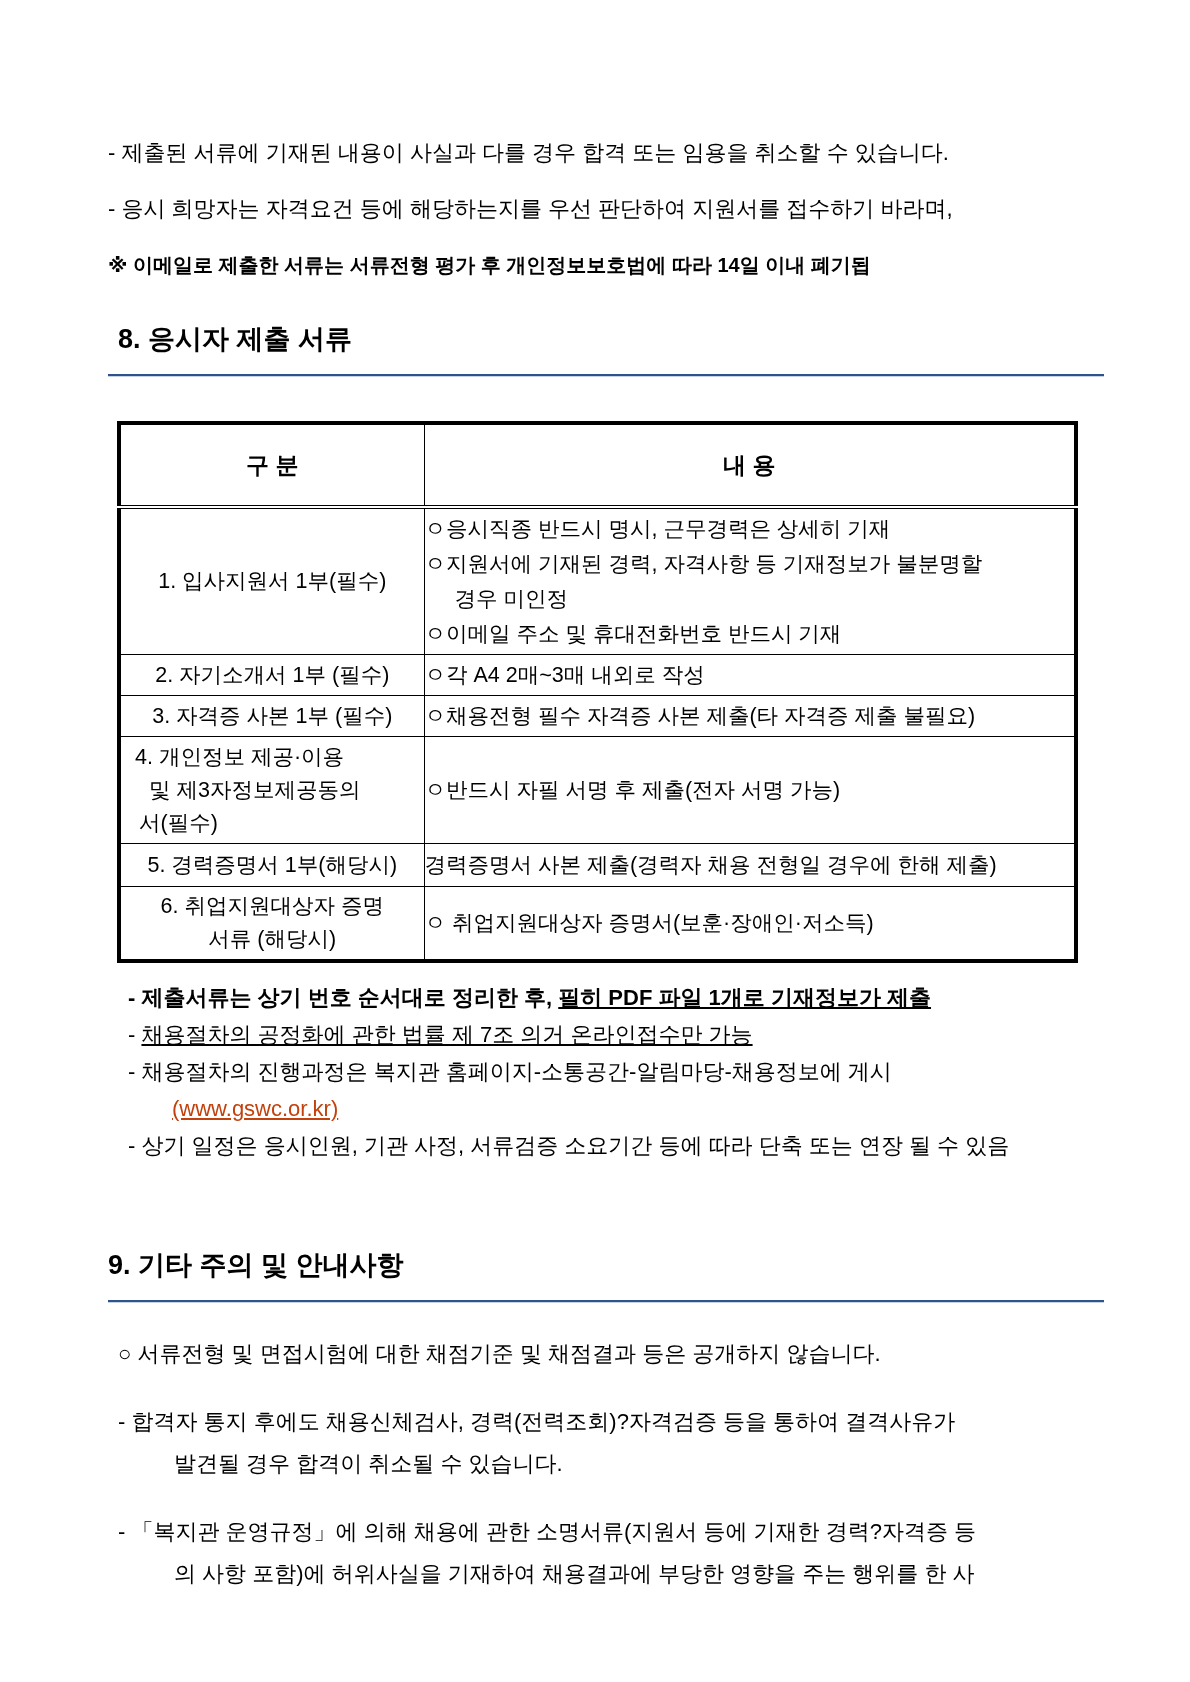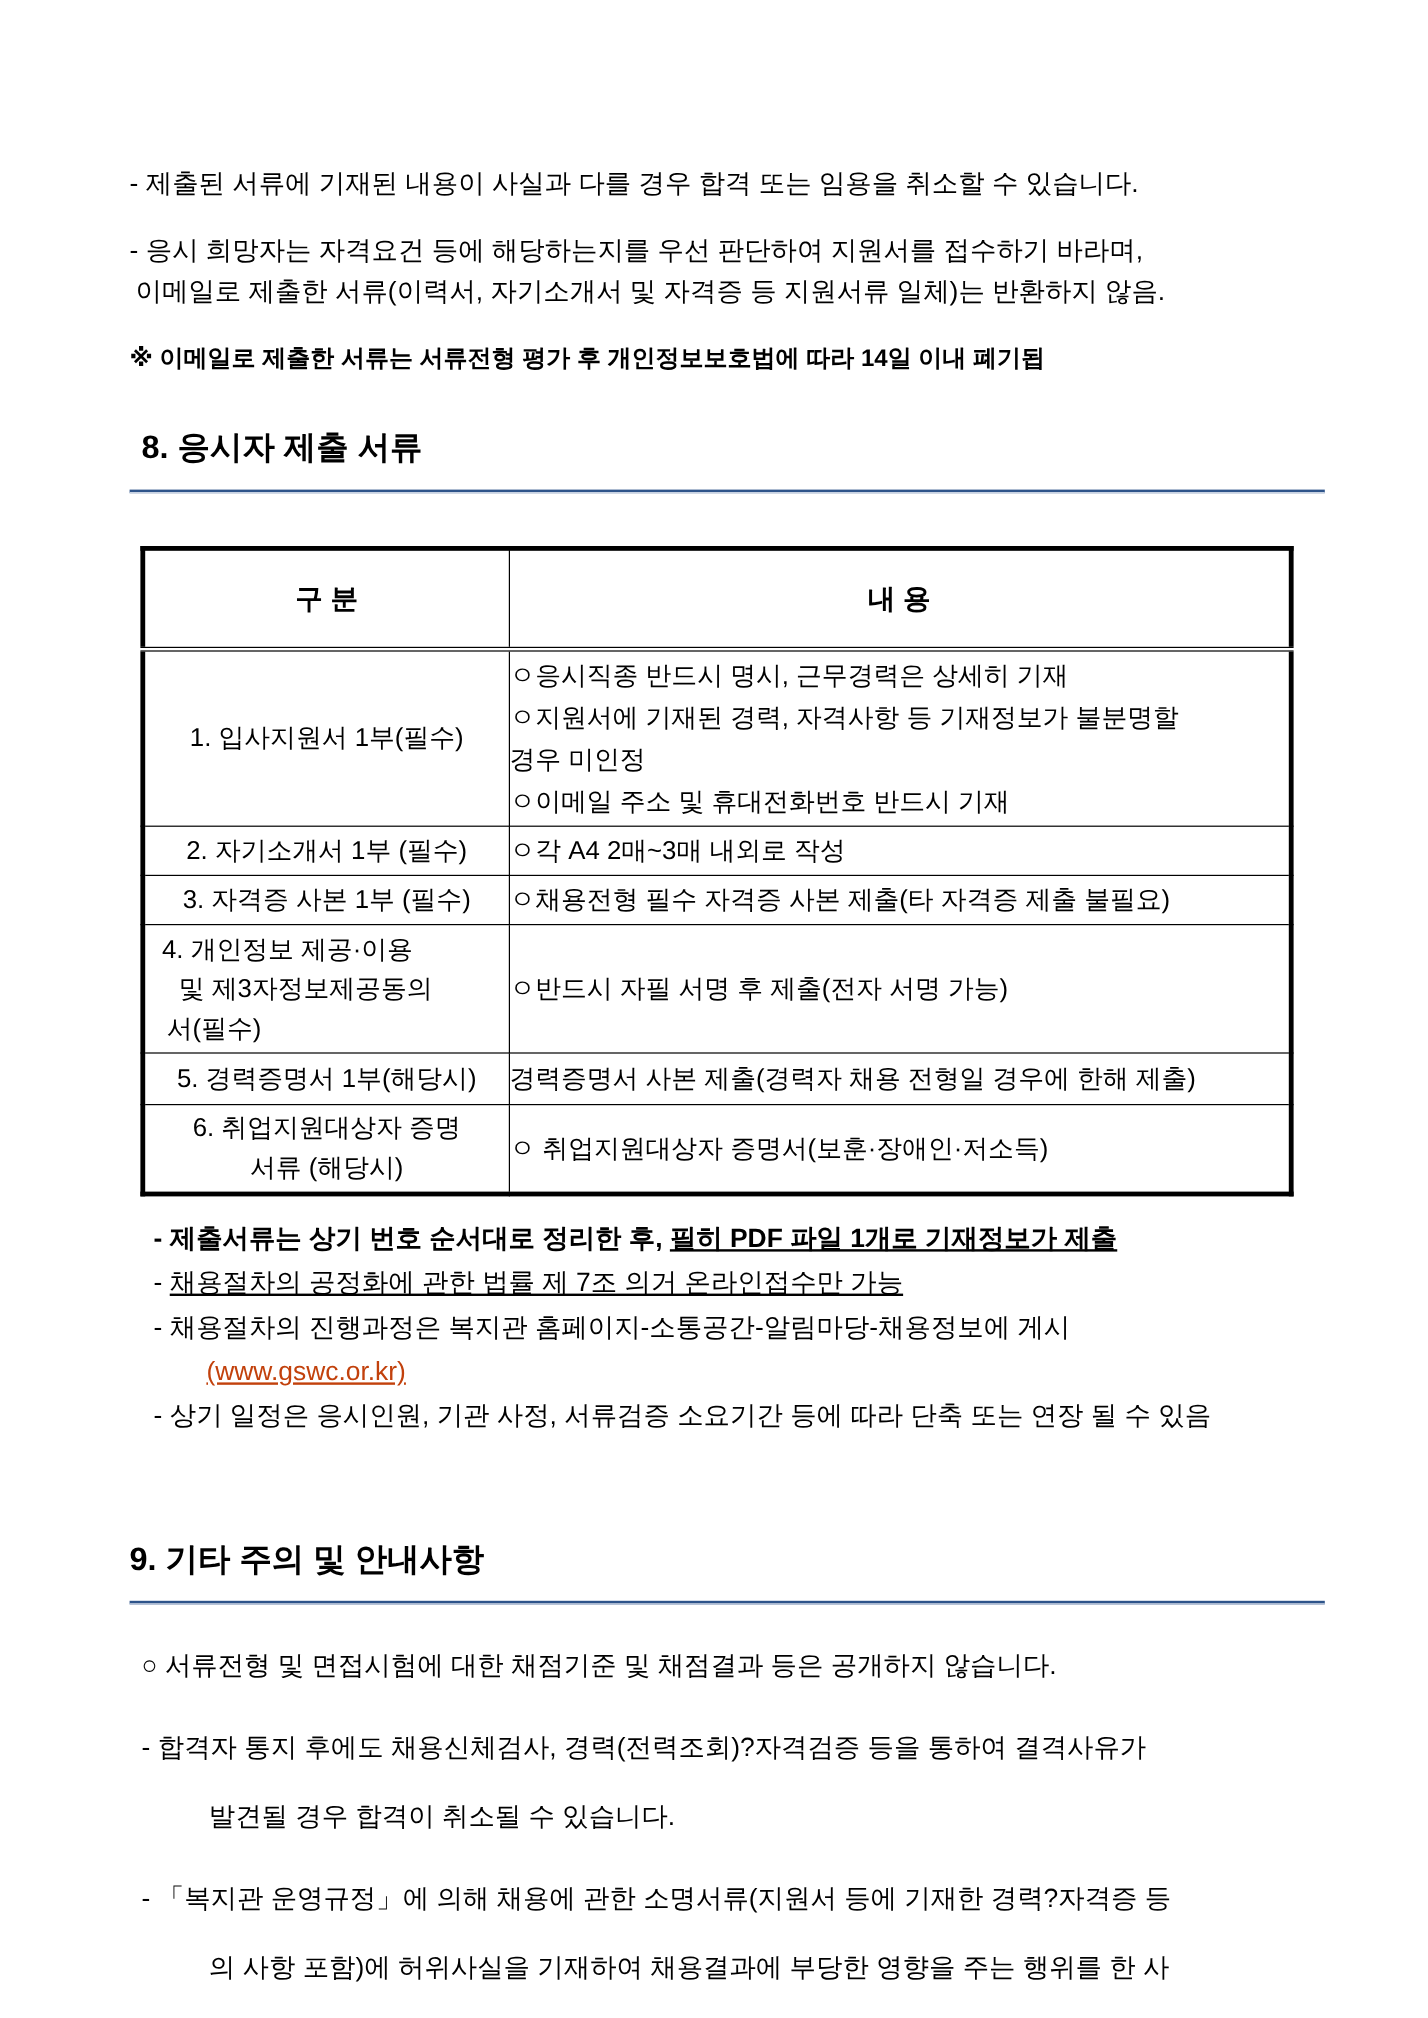--- a/index.html
+++ b/index.html
@@ -45,52 +45,51 @@
     height:80px; font-weight:bold; font-size:23px; text-align:center;
     border-bottom:4px double #000000;
   }
   td.cat{text-align:center;}
   td.cat .cl{display:block; line-height:33px; white-space:nowrap;}
   td.cat.left{text-align:left; padding-left:14px;}
   td.cat.left .cl2{padding-left:14px;}
   td.cat.left .cl3{padding-left:4px;}
   td.cont-cell{padding:6px 6px 6px 12px;}
   td.cont-cell .ln{display:block; line-height:35px; white-space:nowrap;}
-  td.cont-cell .ln.ind{}
+  td.cont-cell .ln.ind{padding-left:30px;}
   tr.r1 td{height:145px;}
   tr.r2 td{height:40px;}
   tr.r3 td{height:40px;}
   tr.r4 td{height:106px;}
   tr.r5 td{height:42px;}
   tr.r6 td{height:72px;}
 
   .notes{margin:16px 0 0 20px;}
   .notes .nline{display:block; line-height:37px; white-space:nowrap;}
   .notes .bold{font-weight:bold;}
   .notes .ul{text-decoration:underline;}
   .notes .link-line{padding-left:44px;}
   a.site-link{color:#c2410c; text-decoration:underline; cursor:pointer;}
 
   .sec9-block{margin-top:86px;}
   .s9-item{margin:34px 0 0 10px; white-space:nowrap;}
-  .s9-item .cont{display:block; padding-left:56px; margin-top:24px;}
+  .s9-item .cont{display:block; padding-left:56px; margin-top:8px;}
   .s9-item.first{margin-top:34px;}
   .s9-para{line-height:34px;}
 </style>
 </head>
 <body>
 
 <div class="page">
 
   <p class="para">
     <span>- 제출된 서류에 기재된 내용이 사실과 다를 경우 합격 또는 임용을 취소할 수 있습니다.</span>
   </p>
   <p class="para">
     <span>- 응시 희망자는 자격요건 등에 해당하는지를 우선 판단하여 지원서를 접수하기 바라며,</span>
-    <span class="cont">이메일로 제출한 서류(이력서, 자기소개서 및 자격증 등 지원서류 일체)는 반환하지 않음.</span>
   </p>
   <p class="note">
     <span>※ 이메일로 제출한 서류는 서류전형 평가 후 개인정보보호법에 따라 14일 이내 폐기됩</span>
   </p>
 
   <h2 class="sec-title">8. 응시자 제출 서류</h2>
   <div class="sec-rule"></div>
 
   <table class="doc-table">
     <colgroup>

